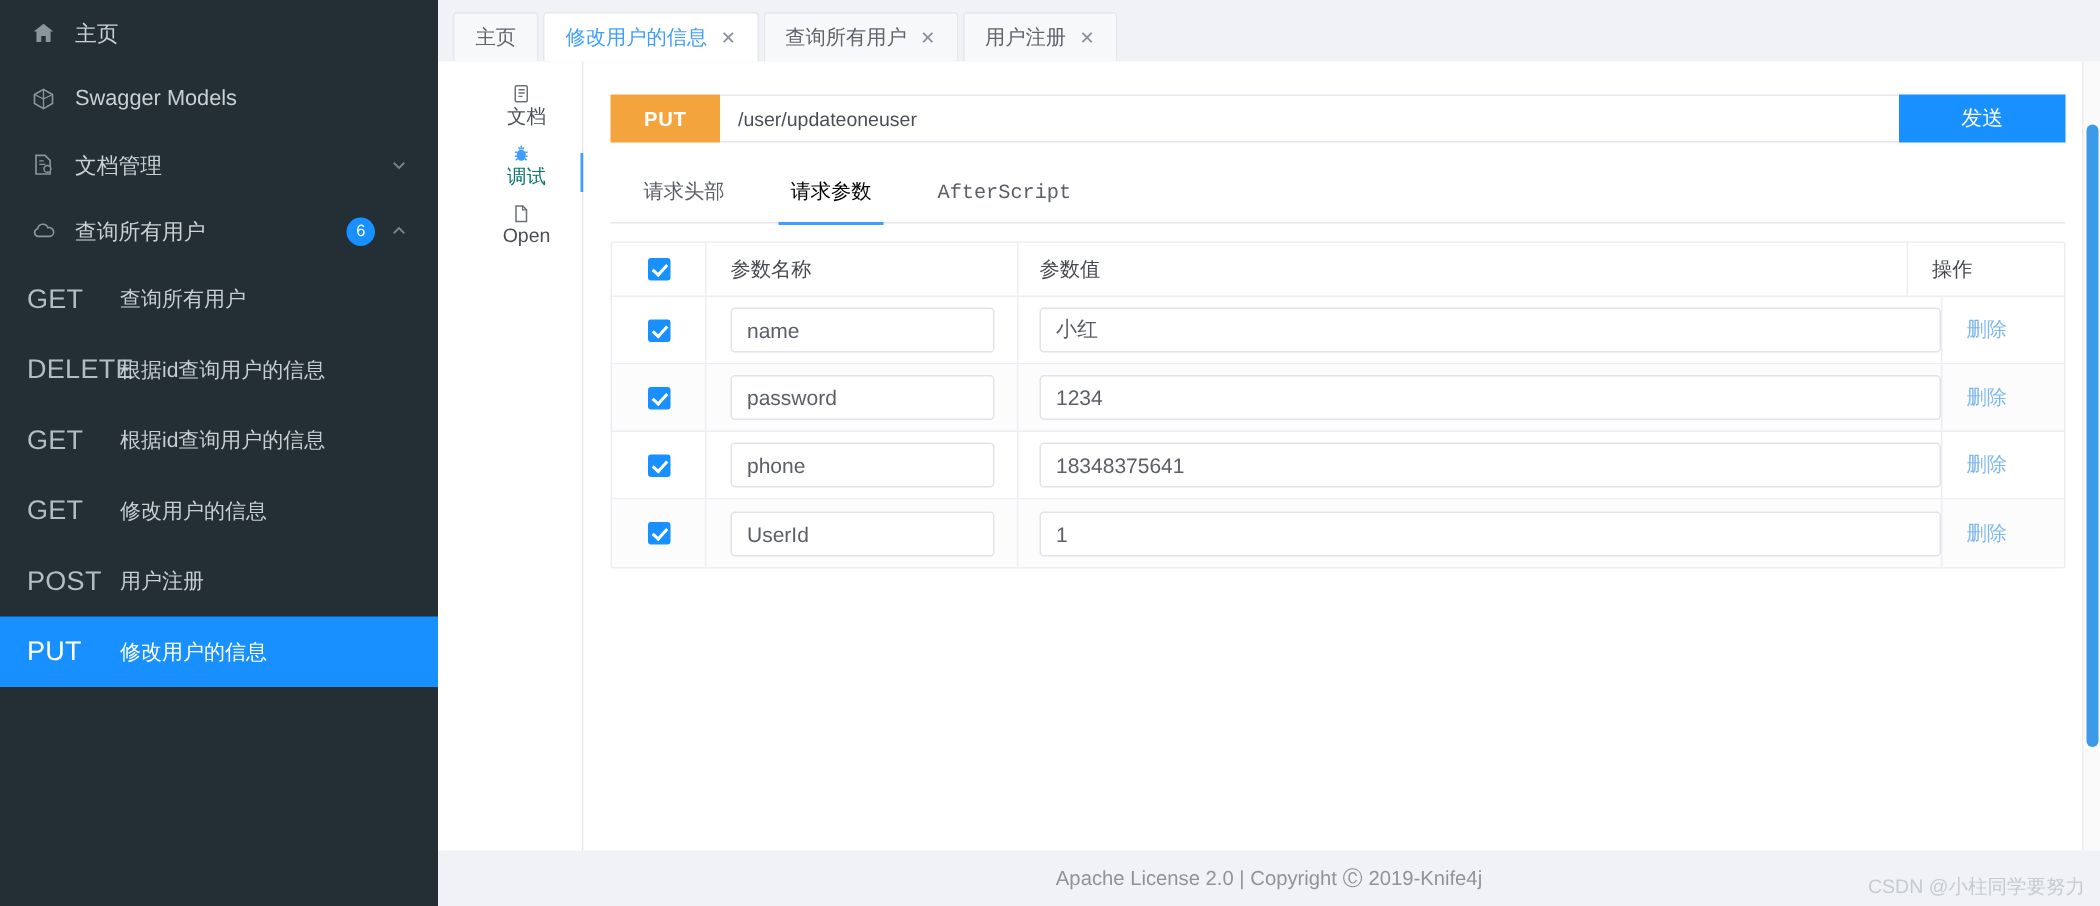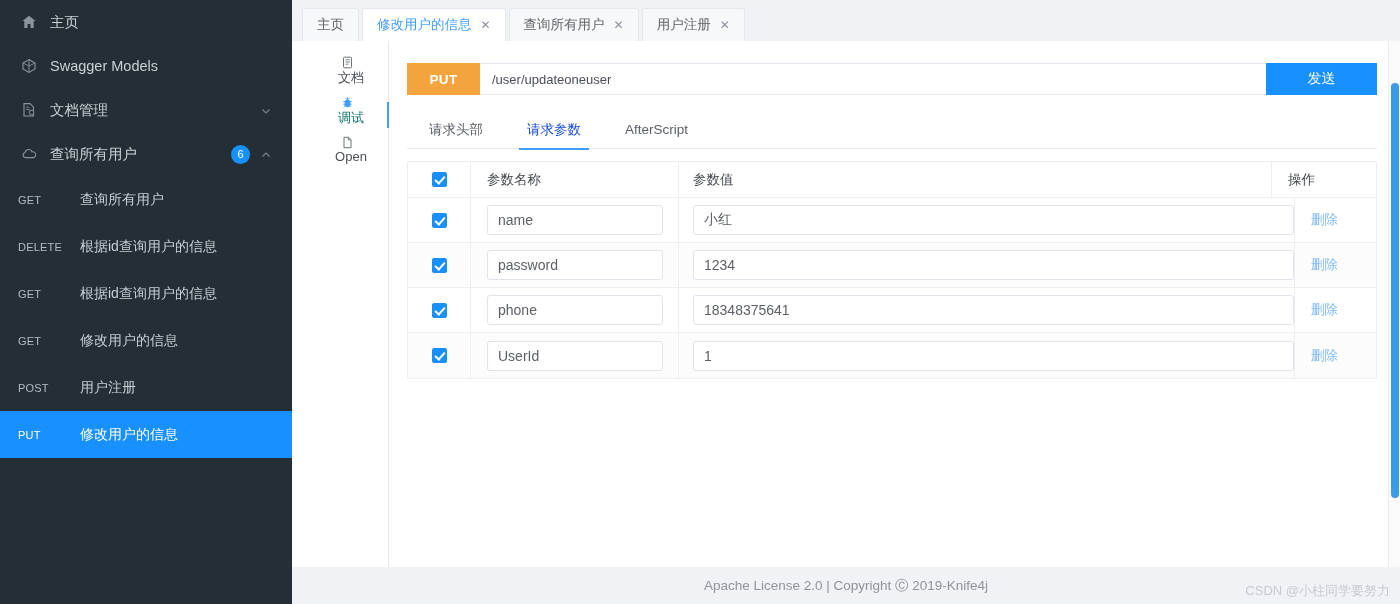--- a/index.html
+++ b/index.html
@@ -42,21 +42,21 @@
   .nav-item .chev { width: 12px; height: 12px; flex:0 0 12px; opacity:.7; }
   .nav-item.open-section { }
 
   .sub-item {
     display: flex; align-items: center;
     height: 47px; padding: 0 18px;
     color: #B8C2C9; font-size: 13.5px; cursor: pointer;
   }
   .sub-item .verb {
     width: 62px; flex: 0 0 62px;
-    font-size: 11px; letter-spacing: .2px;
+    font-size: 18px; letter-spacing: .2px;
     color: #B2BCC4;
   }
   .sub-item .sname { font-size: 14px; color:#C6CED4; }
   .sub-item.active { background: #1890FF; }
   .sub-item.active .verb, .sub-item.active .sname { color: #ffffff; }
 
   
   .right { flex: 1 1 auto; height: 604px; position: relative; background: #F0F2F5; display:flex; flex-direction:column; }
 
   .tabbar {
@@ -131,23 +131,23 @@
 
   
   .reqtabs {
     display: flex; align-items: center;
     margin-top: 18px; border-bottom: 1px solid #E6E8EB;
     height: 36px; width: 970px;
   }
   .reqtab {
     font-size: 13.5px; color: #5A5E66;
     padding: 0 22px; height: 36px; line-height: 34px;
-    cursor: pointer; position: relative;
-  }
-  .reqtab.active { color: #1d4ed8; }
+    cursor: pointer; position: relative; font-family: Liberation Mono, monospace;
+  }
+  .reqtab.active { color: #000000; }
   .reqtab.active::after {
     content:""; position:absolute; left:14px; right:14px; bottom:-1px;
     height: 2px; background: #409EFF;
   }
 
   
   .radios { display: flex; align-items: center; margin-top: 14px; gap: 0; }
   .radio { display: flex; align-items: center; margin-right: 22px; cursor: pointer; }
   .radio .rc {
     width: 14px; height: 14px; border-radius: 50%;

